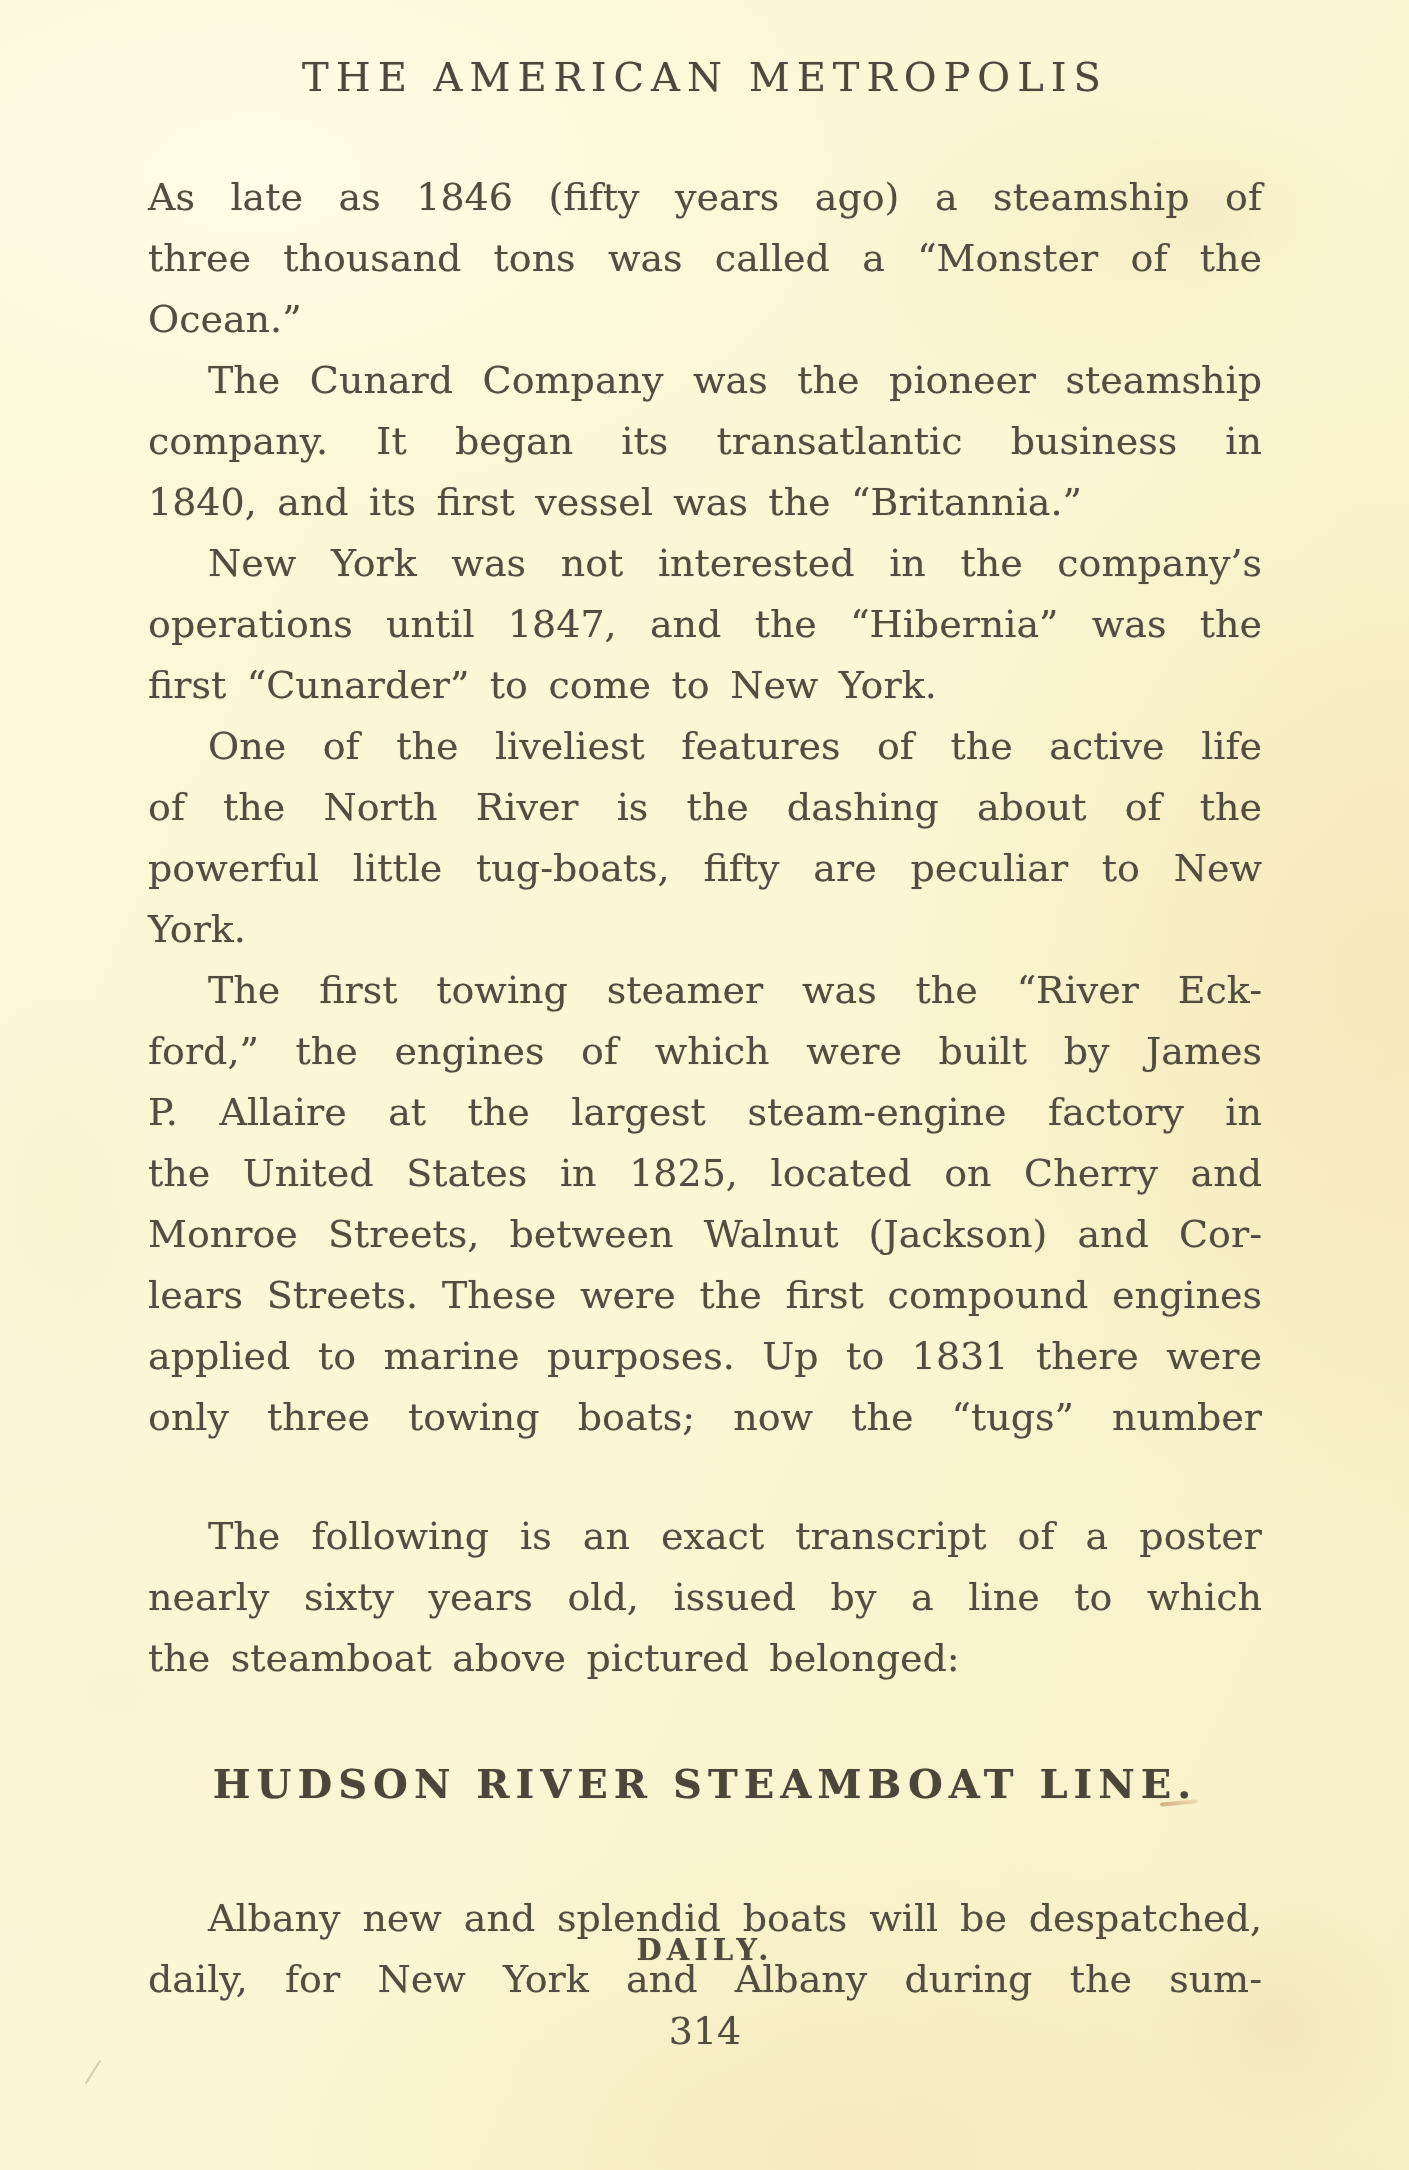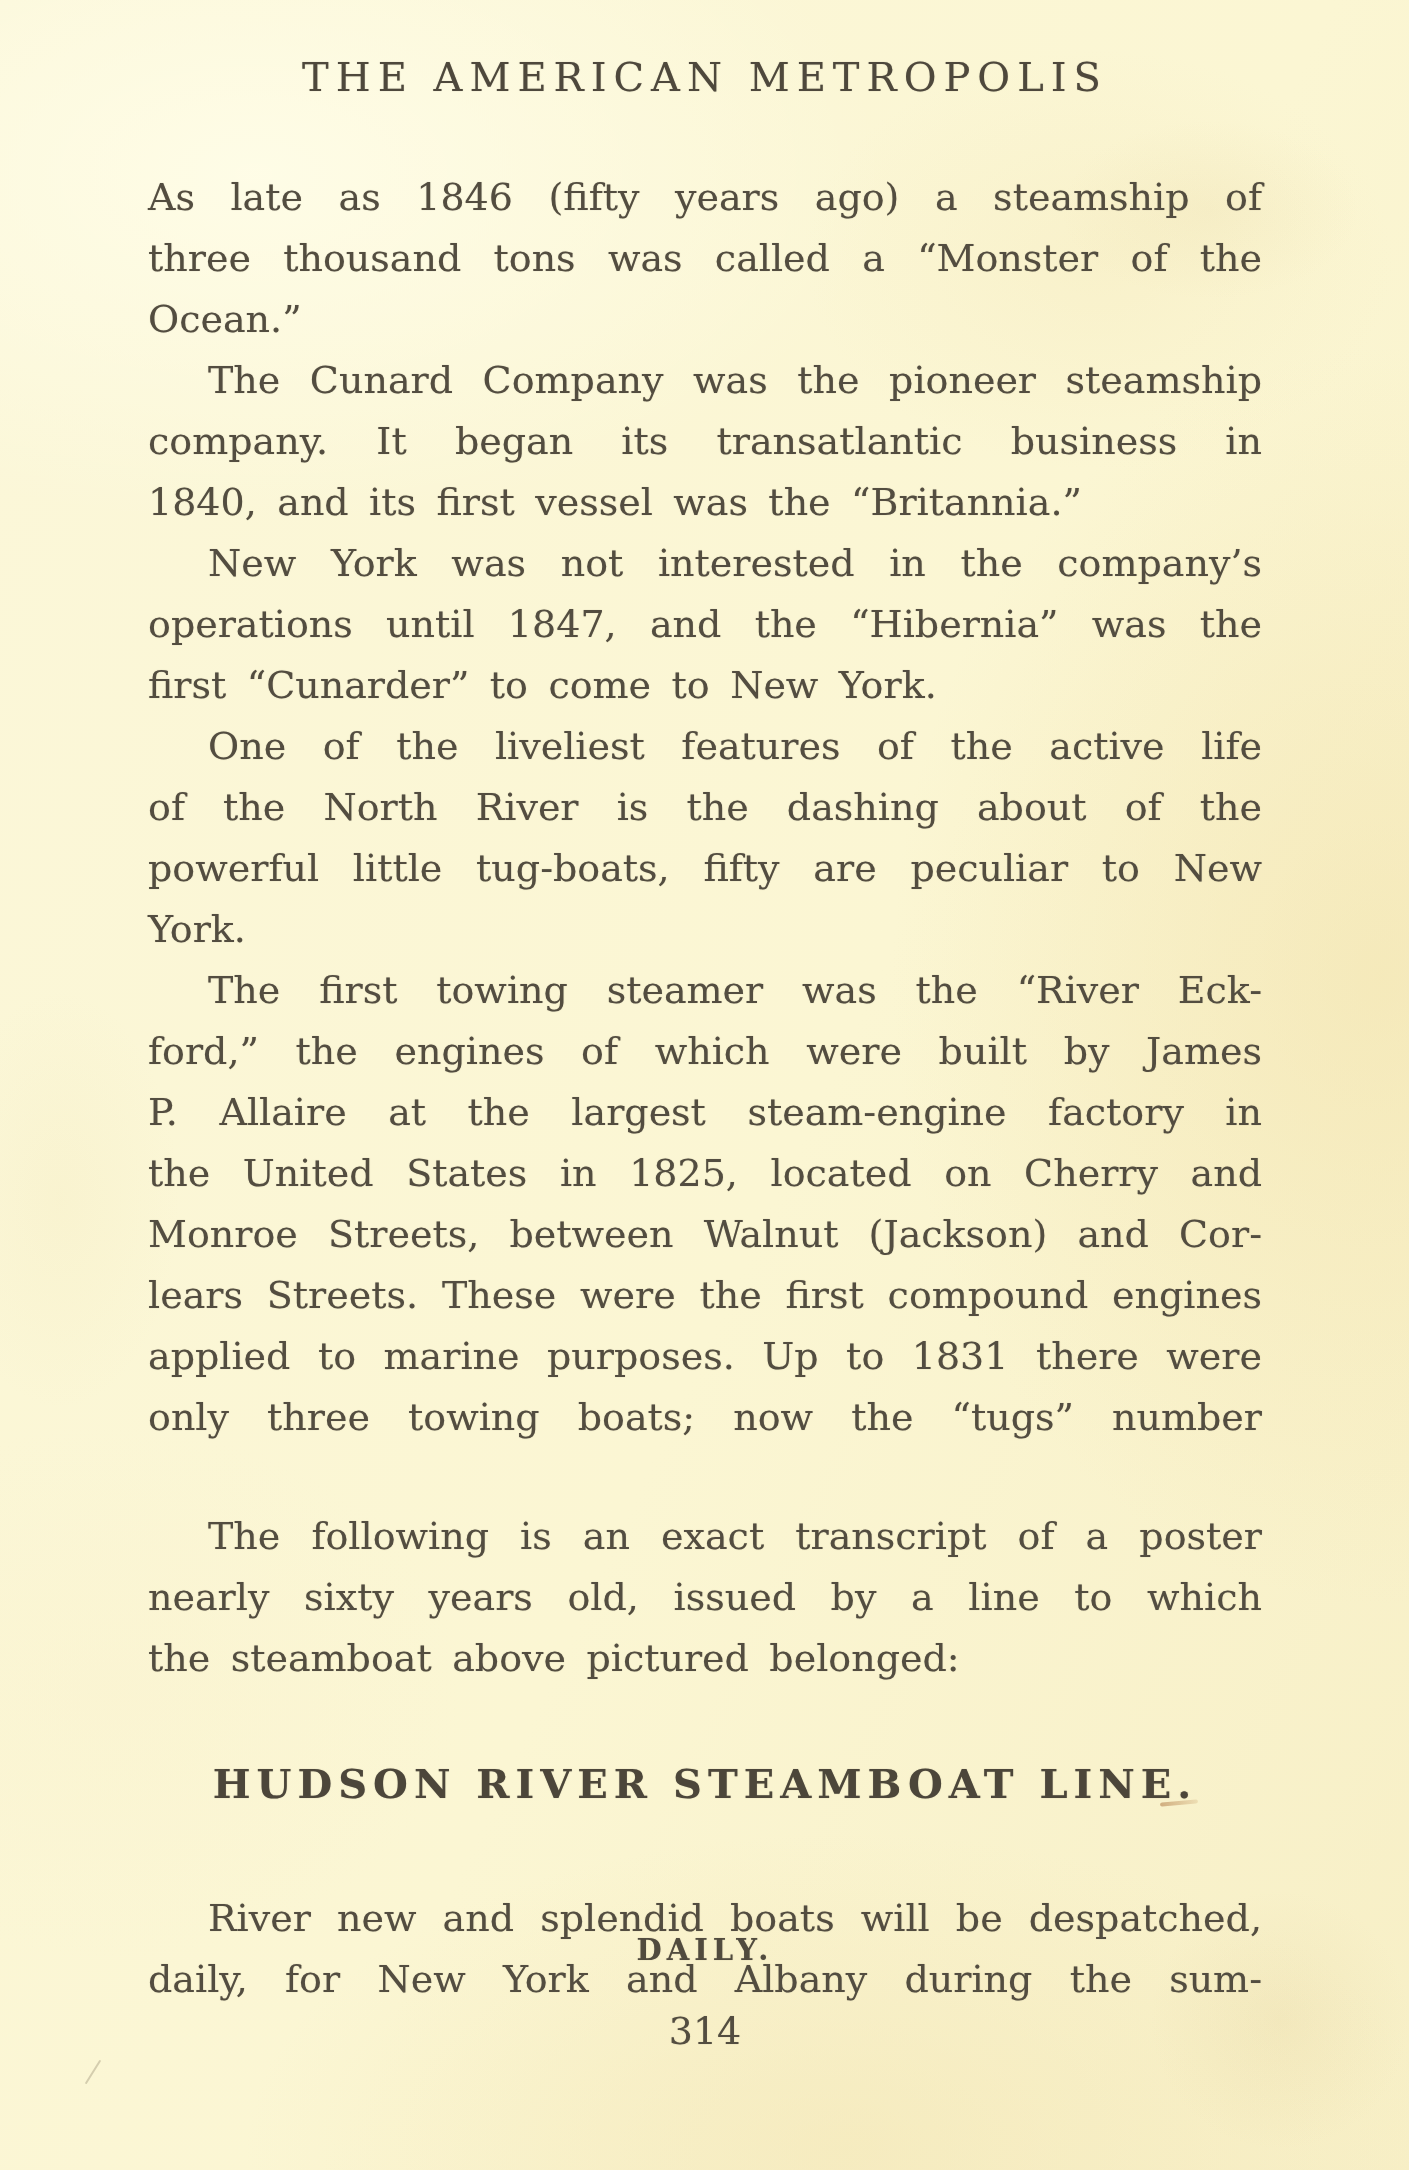--- a/index.html
+++ b/index.html
@@ -144,20 +144,20 @@
       <div class="ln last">the steamboat above pictured belonged:</div>
     </div>
   </div>
 
   <div class="poster-head">HUDSON RIVER STEAMBOAT LINE.</div>
   <div class="pen-dash"></div>
   <div class="poster-sub">DAILY.</div>
 
   <div class="textblock b3 ink">
     <div>
-      <div class="ln ind">River new and splendid boats will be despatched,</div>
+      <div class="ln ind">Albany new and splendid boats will be despatched,</div>
       <div class="ln">daily, for New York and Albany during the sum-</div>
     </div>
   </div>
 
   <div class="pageno">314</div>
   <div class="scratch"></div>
 </div>
 
 </body></html>

